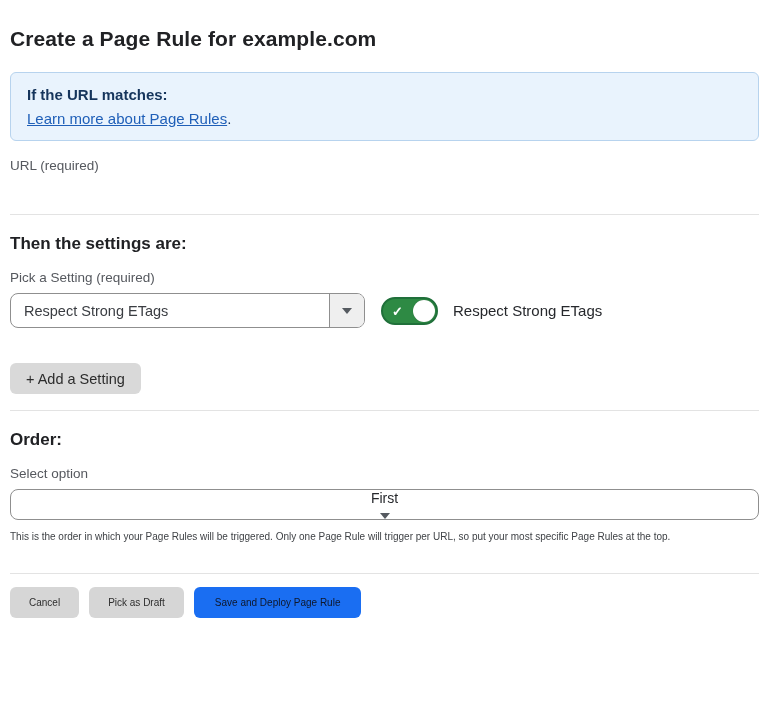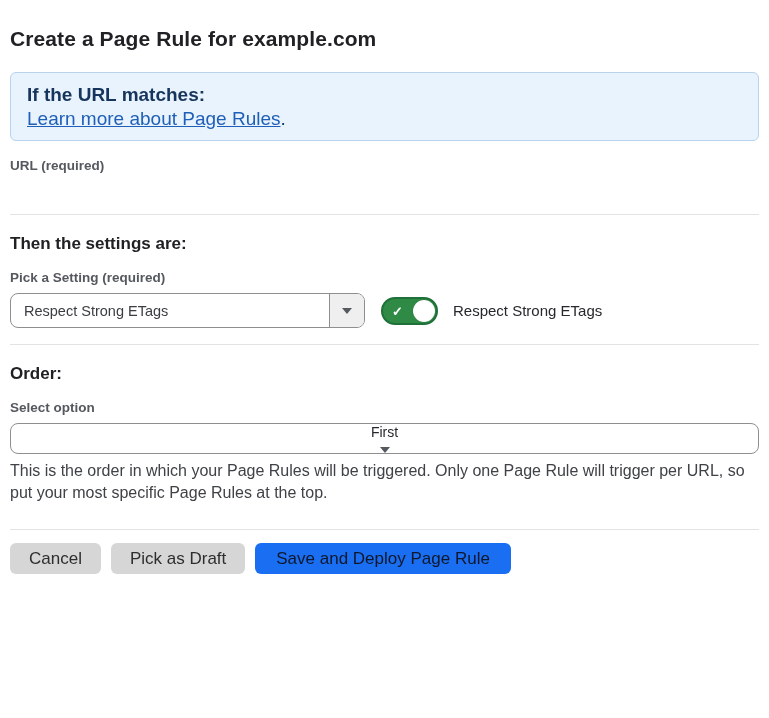--- a/index.html
+++ b/index.html
@@ -24,35 +24,34 @@
     line-height: 26px;
     letter-spacing: 0.1px;
   }
   .info-box {
     margin-top: 20px;
     background: #e9f3fd;
     border: 1px solid #b7d3ee;
     border-radius: 6px;
     padding: 10px 16px;
     color: #16355c;
-    font-size: 19px;
+    font-size: 15px;
     line-height: 23.5px;
   }
   .info-heading { font-weight: 700; }
   .info-link {
     color: #1f5fb8;
     text-decoration: underline;
     cursor: pointer;
   }
   .field-label {
     margin-top: 17px;
     font-size: 13.5px;
     color: #55585e;
     line-height: 16px;
-    font-weight: bold;
   }
   .url-input {
     display: block;
     margin-top: 8px;
     width: 100%;
     box-sizing: border-box;
     height: 31px;
     background: #dfe8f8;
     border: 1px solid #8c8c8c;
     border-radius: 8px;
@@ -176,37 +175,37 @@
     align-items: center;
     justify-content: space-between;
     padding: 0 13px;
     font-size: 14px;
     color: #26282c;
     cursor: pointer;
     flex-direction: column;
   }
   .help-text {
     margin: 6px 0 0 0;
-    font-size: 16px;
+    font-size: 10px;
     color: #3f4246;
     line-height: 22px;
     max-width: 745px;
   }
   .footer-buttons {
     margin-top: 13px;
     display: flex;
     align-items: center;
     gap: 10px;
   }
   .btn {
     border: none;
     border-radius: 6px;
     height: 31px;
     font-family: "Liberation Sans", sans-serif;
-    font-size: 17px;
+    font-size: 10px;
     cursor: pointer;
   }
   .btn-gray {
     background: #d6d6d6;
     color: #2e2e2e;
     padding: 0 19px;
   }
   .btn-blue {
     background: #1a6ef2;
     color: #0f172a;
@@ -240,20 +239,21 @@
         <span class="caret-down"></span>
       </div>
     </div>
     <div class="toggle">
       <span class="toggle-check">✓</span>
       <span class="toggle-knob"></span>
     </div>
     <span class="toggle-label">Respect Strong ETags</span>
   </div>
 
+  <button class="add-setting-btn">+ Add a Setting</button>
 
   <hr class="divider divider-2">
 
   <h2 class="section-heading">Order:</h2>
 
   <div class="field-label">Select option</div>
 
   <div class="order-select">
     <span>First</span>
     <span class="caret-down"></span>

